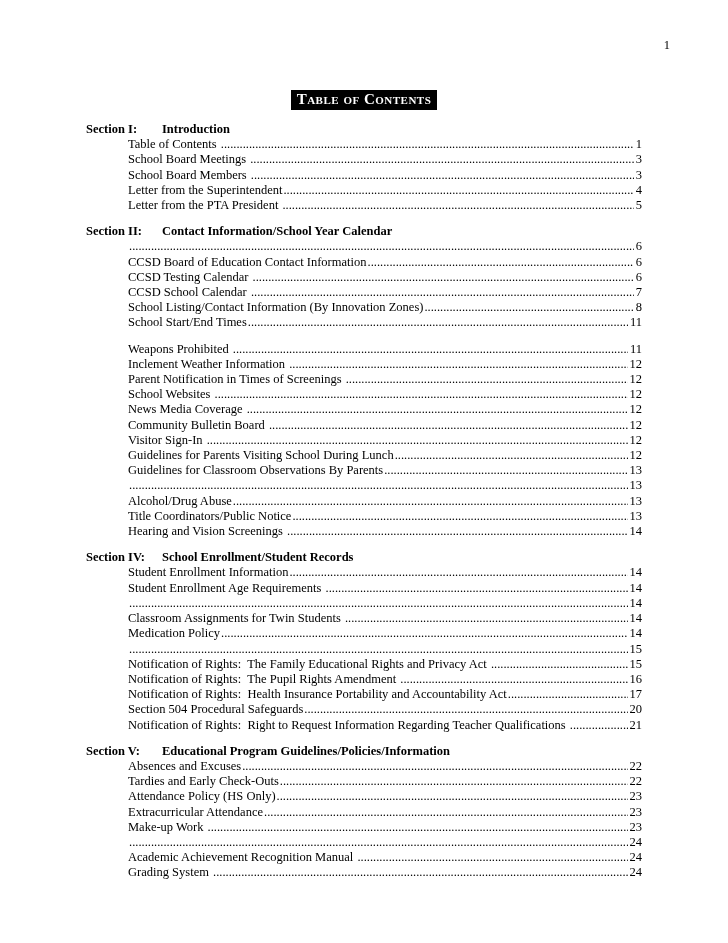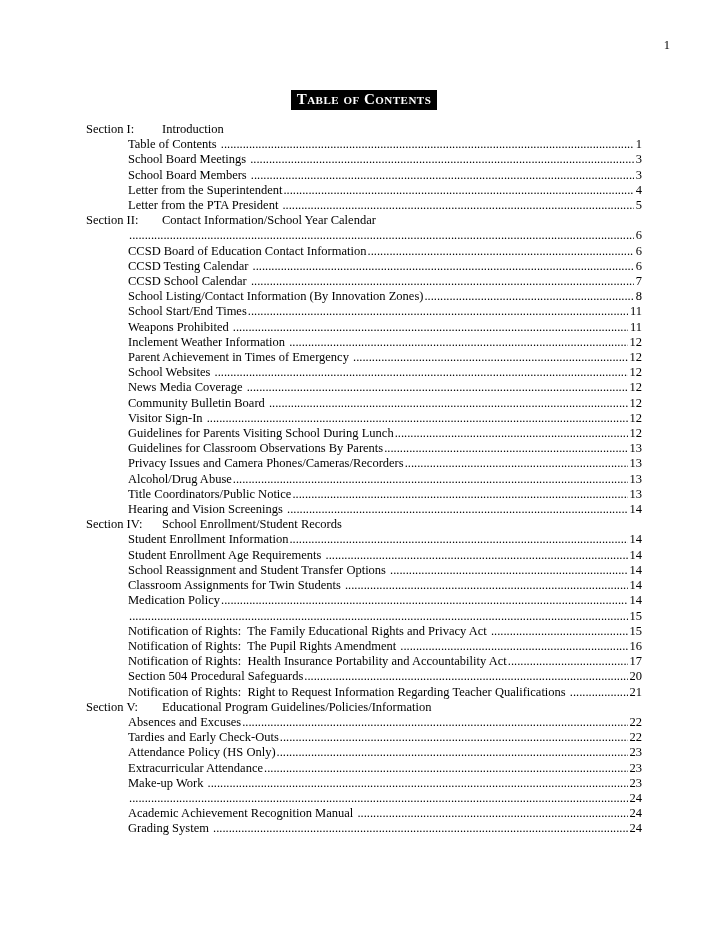--- a/index.html
+++ b/index.html
@@ -37,22 +37,22 @@
     font-variant: small-caps;
     font-size: 15px;
     letter-spacing: 0.5px;
     padding: 1px 6px 2px 6px;
   }
   .toc {
     margin-top: 12px;
     font-size: 12.5px;
     line-height: 15.2px;
   }
-  .section + .section { }
-  .section-heading { font-weight: normal; }
+  .section + .section { margin-top: 11px; }
+  .section-heading { font-weight: bold; }
   .section-label {
     display: inline-block;
     min-width: 76px;
   }
   .entries { padding-left: 42px; }
   .toc-entry {
     display: flex;
     align-items: baseline;
     width: 100%;
   }
@@ -164,21 +164,21 @@
     <span class="entry-page">11</span>
   </div>
 
   <div class="toc-entry">
     <span class="entry-text">Inclement Weather Information </span>
     <span class="dots"></span>
     <span class="entry-page">12</span>
   </div>
 
   <div class="toc-entry">
-    <span class="entry-text">Parent Achievement in Times of Emergency </span>
+    <span class="entry-text">Parent Notification in Times of Screenings </span>
     <span class="dots"></span>
     <span class="entry-page">12</span>
   </div>
 
   <div class="toc-entry">
     <span class="entry-text">School Websites </span>
     <span class="dots"></span>
     <span class="entry-page">12</span>
   </div>
 
@@ -206,21 +206,20 @@
     <span class="entry-page">12</span>
   </div>
 
   <div class="toc-entry">
     <span class="entry-text">Guidelines for Classroom Observations By Parents</span>
     <span class="dots"></span>
     <span class="entry-page">13</span>
   </div>
 
   <div class="toc-entry">
-    <span class="entry-text">Privacy Issues and Camera Phones/Cameras/Recorders</span>
     <span class="dots"></span>
     <span class="entry-page">13</span>
   </div>
 
   <div class="toc-entry">
     <span class="entry-text">Alcohol/Drug Abuse</span>
     <span class="dots"></span>
     <span class="entry-page">13</span>
   </div>
 
@@ -249,21 +248,20 @@
     <span class="entry-page">14</span>
   </div>
 
   <div class="toc-entry">
     <span class="entry-text">Student Enrollment Age Requirements </span>
     <span class="dots"></span>
     <span class="entry-page">14</span>
   </div>
 
   <div class="toc-entry">
-    <span class="entry-text">School Reassignment and Student Transfer Options </span>
     <span class="dots"></span>
     <span class="entry-page">14</span>
   </div>
 
   <div class="toc-entry">
     <span class="entry-text">Classroom Assignments for Twin Students </span>
     <span class="dots"></span>
     <span class="entry-page">14</span>
   </div>
 

